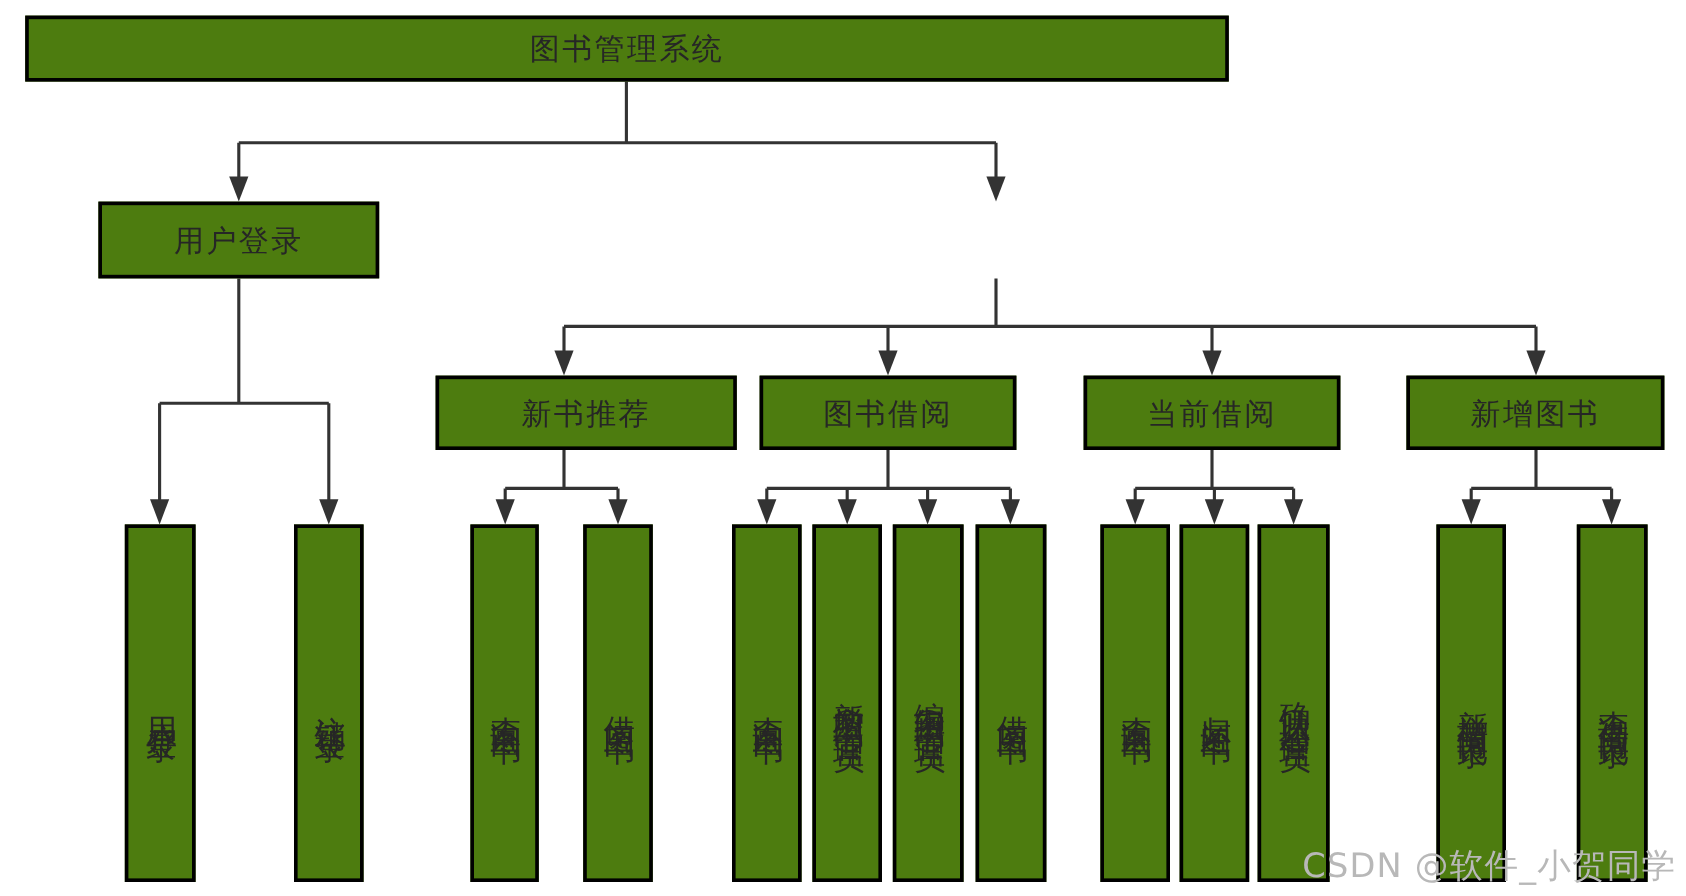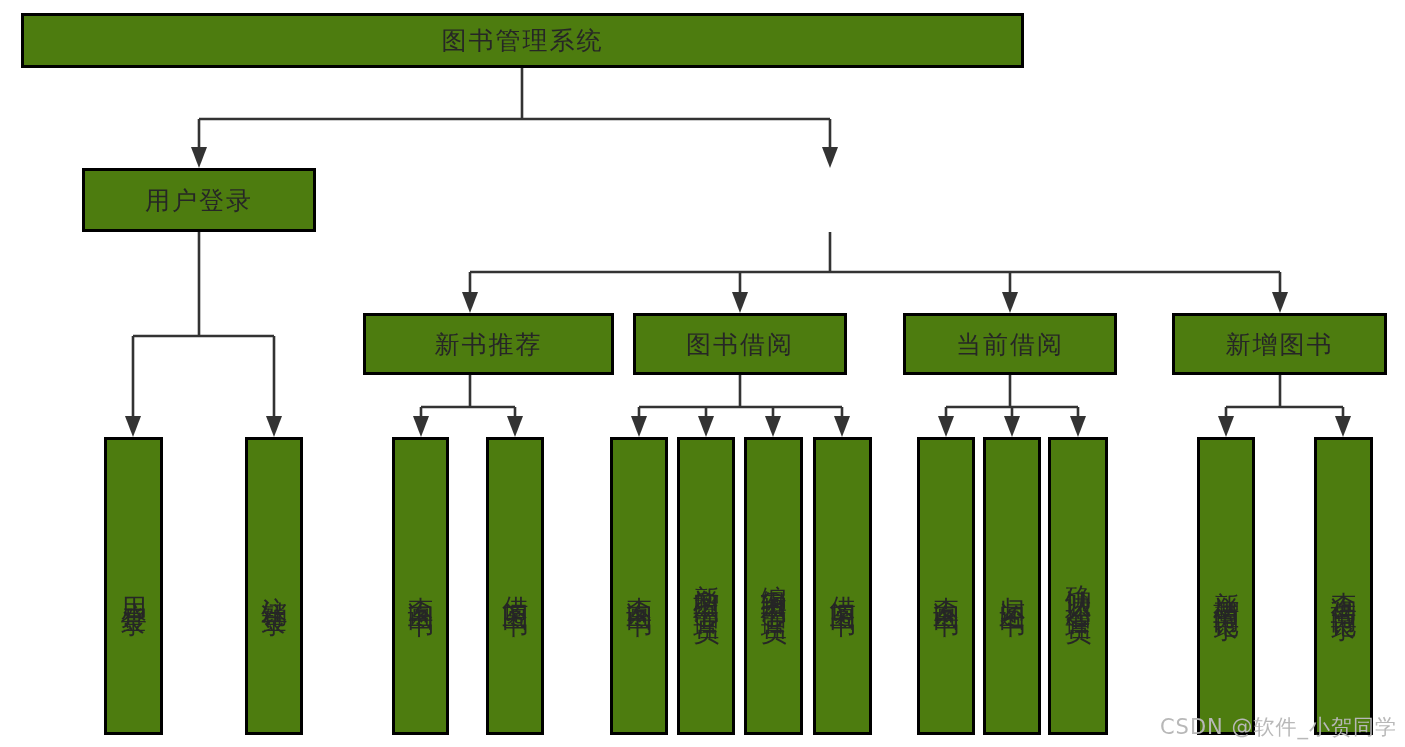--- a/index.html
+++ b/index.html
@@ -11,21 +11,21 @@
   .node{
     position:absolute;box-sizing:border-box;border:3px solid #000000;background:#4d7c0f;
     display:flex;align-items:center;justify-content:center;color:#262626;
   }
   .node.h span{font-size:25px;letter-spacing:2px;white-space:nowrap;}
   .node.v span{
     writing-mode:vertical-rl;text-orientation:mixed;
     font-size:26px;letter-spacing:5px;line-height:1.05;white-space:nowrap;
   }
   .watermark{
-    position:absolute;right:8px;bottom:6px;font-size:21px;color:#b8b8b8;
+    position:absolute;right:8px;bottom:6px;font-size:28px;color:#b8b8b8;
     letter-spacing:1px;white-space:nowrap;
   }
 </style>
 </head>
 <body>
 
 <div class="stage">
 
   <svg id="conn" class="connectors" width="1405" height="747" viewBox="0 0 1405 747">
     <g stroke="#333" stroke-width="2.6" fill="none">

